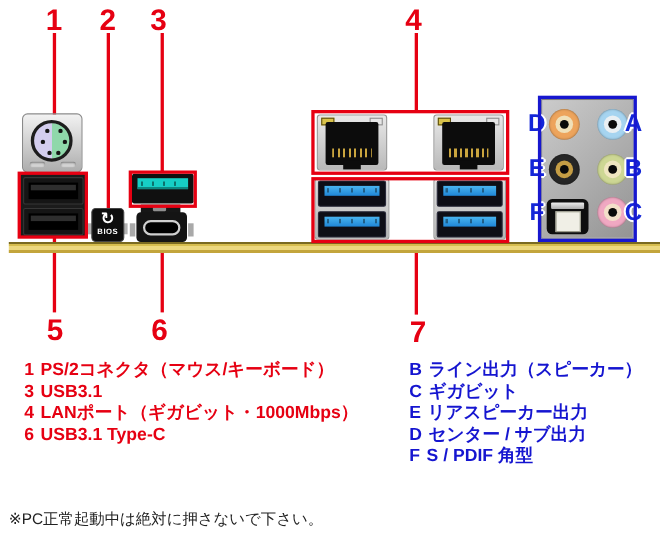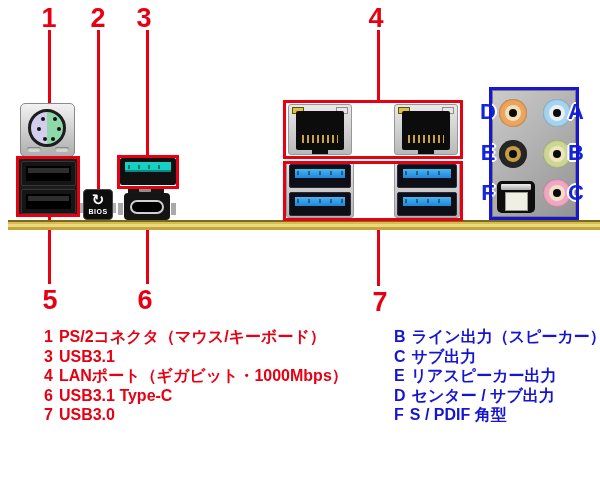--- a/index.html
+++ b/index.html
@@ -72,21 +72,21 @@
   .jack{position:absolute;width:28px;height:28px;border-radius:50%;box-shadow:inset 0 0 2px rgba(0,0,0,.5);}
   .jack .mid{position:absolute;left:6px;top:6px;width:16px;height:16px;border-radius:50%;}
   .jack .hole{position:absolute;left:10px;top:10px;width:8px;height:8px;border-radius:50%;background:#0a0a0a;}
   .optical{position:absolute;left:497px;top:181px;width:38px;height:32px;background:#0e0e0e;border-radius:5px;}
   .optical .flap{position:absolute;left:4px;top:3px;width:30px;height:6px;
        background:linear-gradient(180deg,#efefef,#ababab);border-radius:1px;}
   .optical .cube{position:absolute;left:8px;top:11px;width:21px;height:17px;background:#f0efe6;border:1px solid #9a9a8a;}
   .jack-letter{position:absolute;width:18px;text-align:center;font-size:22px;font-weight:bold;color:#1326d8;line-height:1.1;
        text-shadow:2px 0 0 #fff,-2px 0 0 #fff,0 2px 0 #fff,0 -2px 0 #fff,1px 1px 0 #fff,-1px -1px 0 #fff,1px -1px 0 #fff,-1px 1px 0 #fff;}
   
-  .legend{position:absolute;font-weight:bold;font-size:16px;margin-left:22px;}
+  .legend{position:absolute;font-weight:bold;font-size:16px;}
   .legend .row{height:19.5px;line-height:19.5px;white-space:nowrap;}
   .legend .key{display:inline-block;margin-right:6px;}
   .legend-left{left:22px;top:327px;color:#e60012;}
   .legend-right{left:372px;top:327px;color:#1515d0;}
   .note{position:absolute;left:8px;top:463px;font-size:14px;color:#222;white-space:nowrap;}
 </style>
 </head>
 <body>
 
 <div class="canvas">
@@ -206,25 +206,25 @@
   <div class="hl-red" style="left:117px;top:155px;width:62px;height:34px;"></div>
   <div class="hl-red" style="left:283px;top:100px;width:180px;height:59px;"></div>
   <div class="hl-red" style="left:283px;top:161px;width:180px;height:60px;"></div>
   <div class="hl-blue" style="left:489px;top:87px;width:90px;height:133px;"></div>
 
   <div class="legend legend-left">
     <div class="row"><span class="key">1</span><span>PS/2コネクタ（マウス/キーボード）</span></div>
     <div class="row"><span class="key">3</span><span>USB3.1</span></div>
     <div class="row"><span class="key">4</span><span>LANポート（ギガビット・1000Mbps）</span></div>
     <div class="row"><span class="key">6</span><span>USB3.1 Type-C</span></div>
-    <div class="row"><span class="key">7</span><span>USB3.0</span></div>
   </div>
 
   <div class="legend legend-right">
     <div class="row"><span class="key">B</span><span>ライン出力（スピーカー）</span></div>
-    <div class="row"><span class="key">C</span><span>サブ出力</span></div>
+    <div class="row"><span class="key">C</span><span>ギガビット</span></div>
     <div class="row"><span class="key">E</span><span>リアスピーカー出力</span></div>
     <div class="row"><span class="key">D</span><span>センター / サブ出力</span></div>
     <div class="row"><span class="key">F</span><span>S / PDIF 角型</span></div>
   </div>
 
+  <div class="note">※PC正常起動中は絶対に押さないで下さい。</div>
 
 </div>
 
 </body></html>

